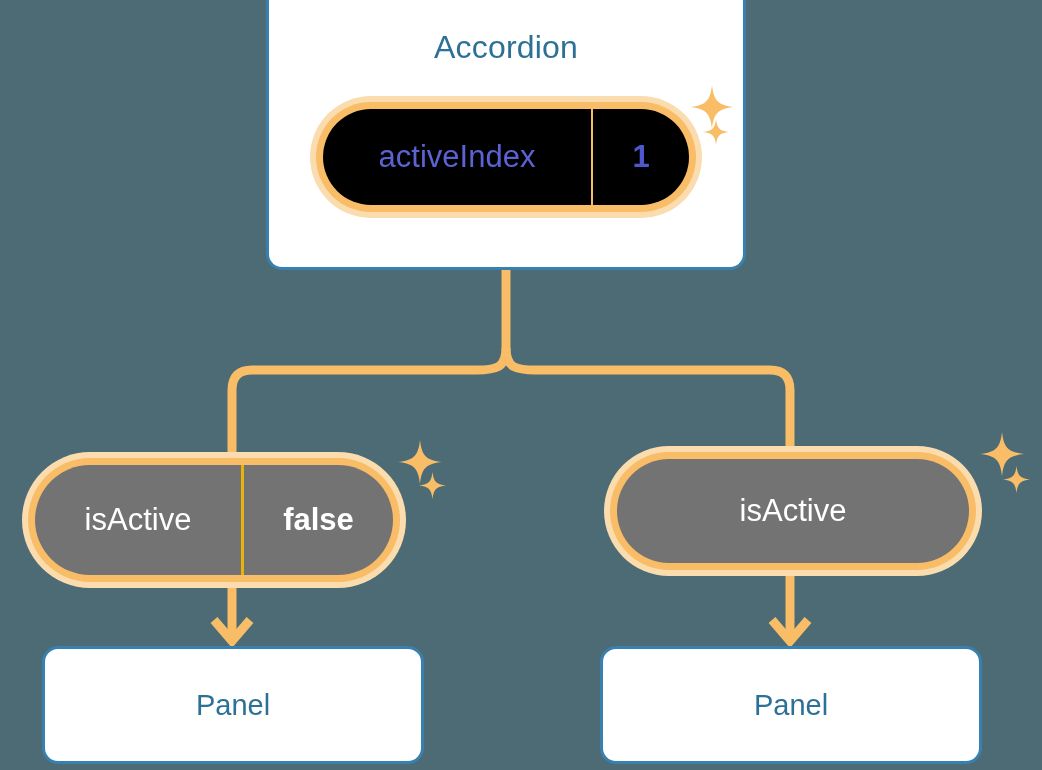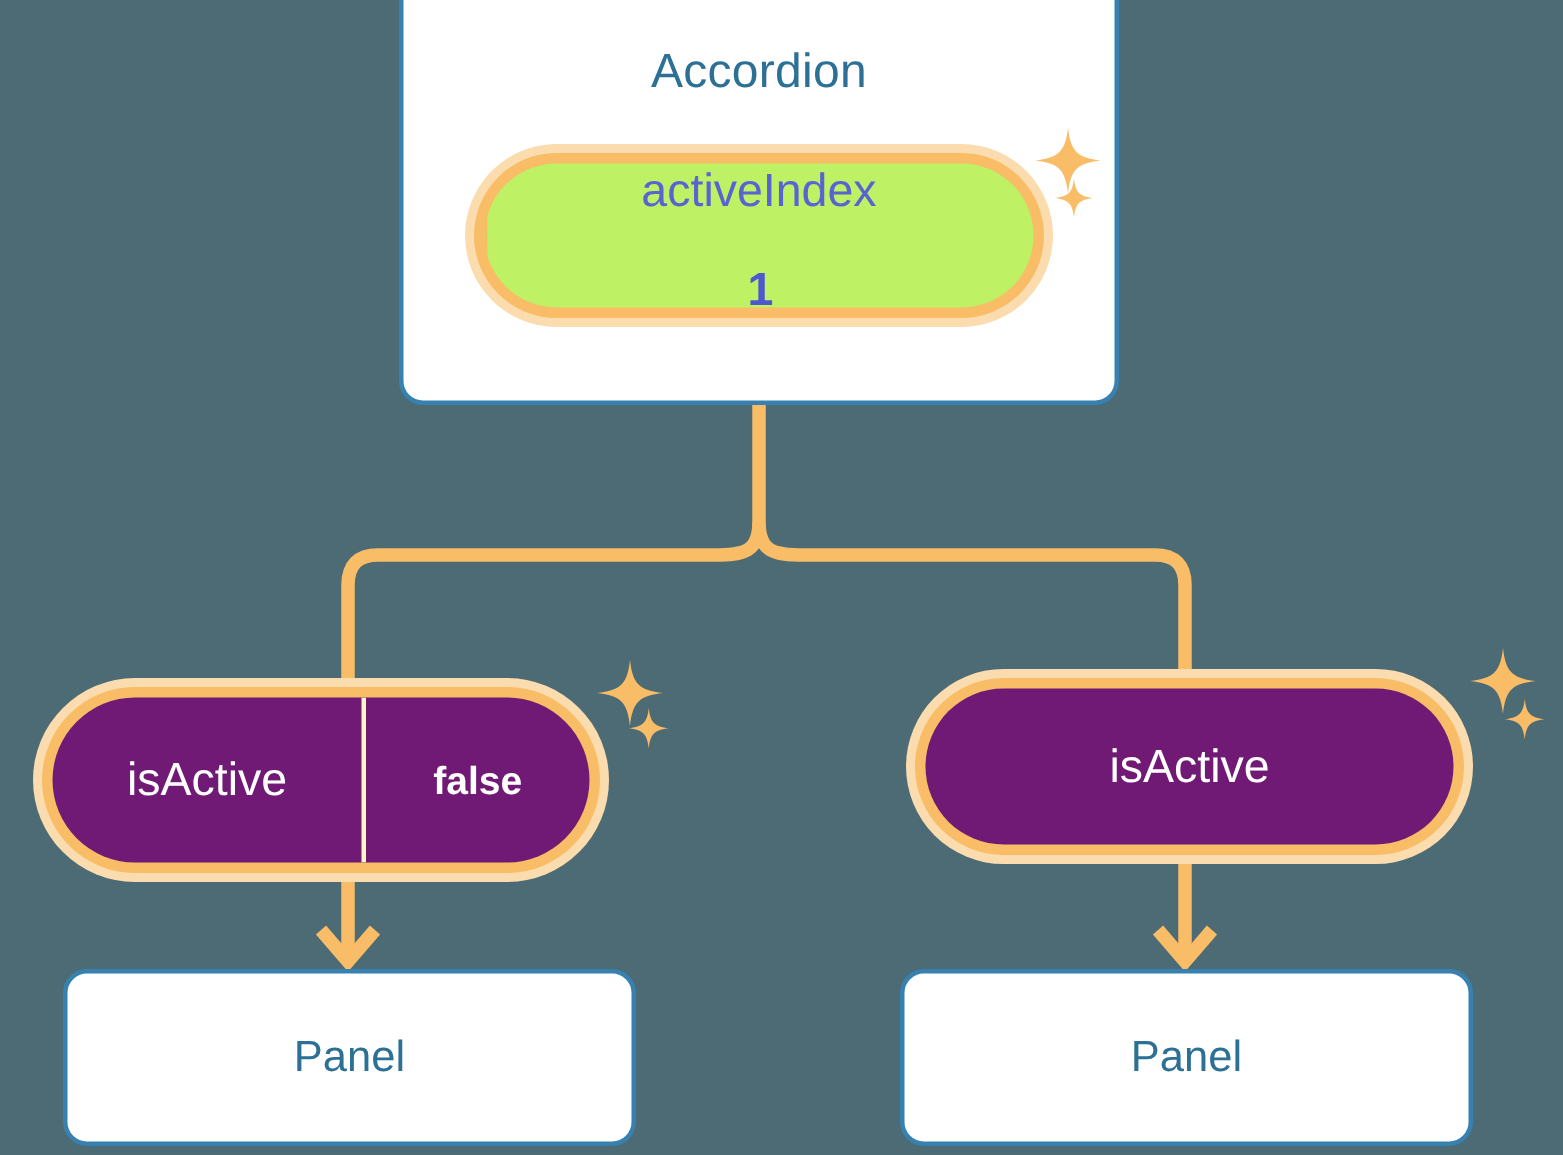--- a/index.html
+++ b/index.html
@@ -95,30 +95,30 @@
     overflow: hidden;
   }
   .pill-key, .pill-val {
     display: flex;
     align-items: center;
     justify-content: center;
     white-space: nowrap;
   }
 
   
-  .pill-white .pill-inner { background: #bef264; flex-direction: column; }
+  .pill-white .pill-inner { background: #000000; }
   .pill-white .pill-key   { color: #5b63d3; font-size: 31px; flex: 1 1 auto; padding: 0 26px; }
   .pill-white .pill-val   { color: #4f57cf; font-size: 31px; font-weight: bold;
                             border-left: 2px solid #f8bd66; flex: 0 0 96px; }
 
   
-  .pill-purple .pill-inner { background: #701a75; }
+  .pill-purple .pill-inner { background: #737373; }
   .pill-purple .pill-key   { color: #ffffff; font-size: 31px; flex: 1 1 auto; padding: 0 24px; }
-  .pill-purple .pill-val   { color: #ffffff; font-size: 26px; font-weight: bold;
-                             border-left: 3px solid #fef9c3; flex: 0 0 149px; }
+  .pill-purple .pill-val   { color: #ffffff; font-size: 31px; font-weight: bold;
+                             border-left: 3px solid #eab308; flex: 0 0 149px; }
 
   #pill-activeindex { left: 310px; top: 96px;  width: 392px; height: 122px; }
   #pill-left        { left: 22px;  top: 452px; width: 384px; height: 136px; }
   #pill-right       { left: 604px; top: 446px; width: 378px; height: 130px; }
 
   
   .sparkle {
     position: absolute;
     pointer-events: none;
   }

